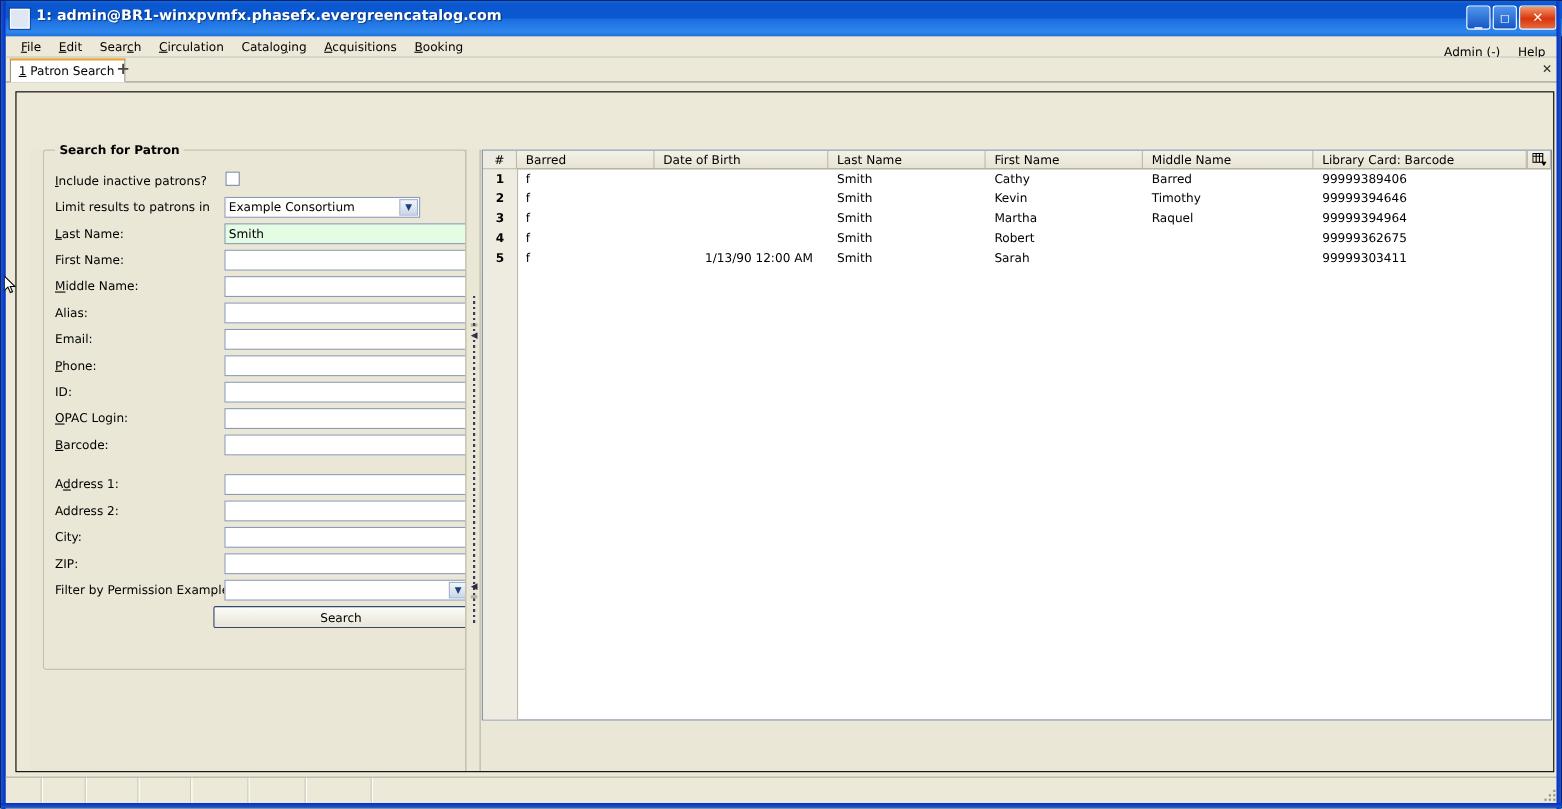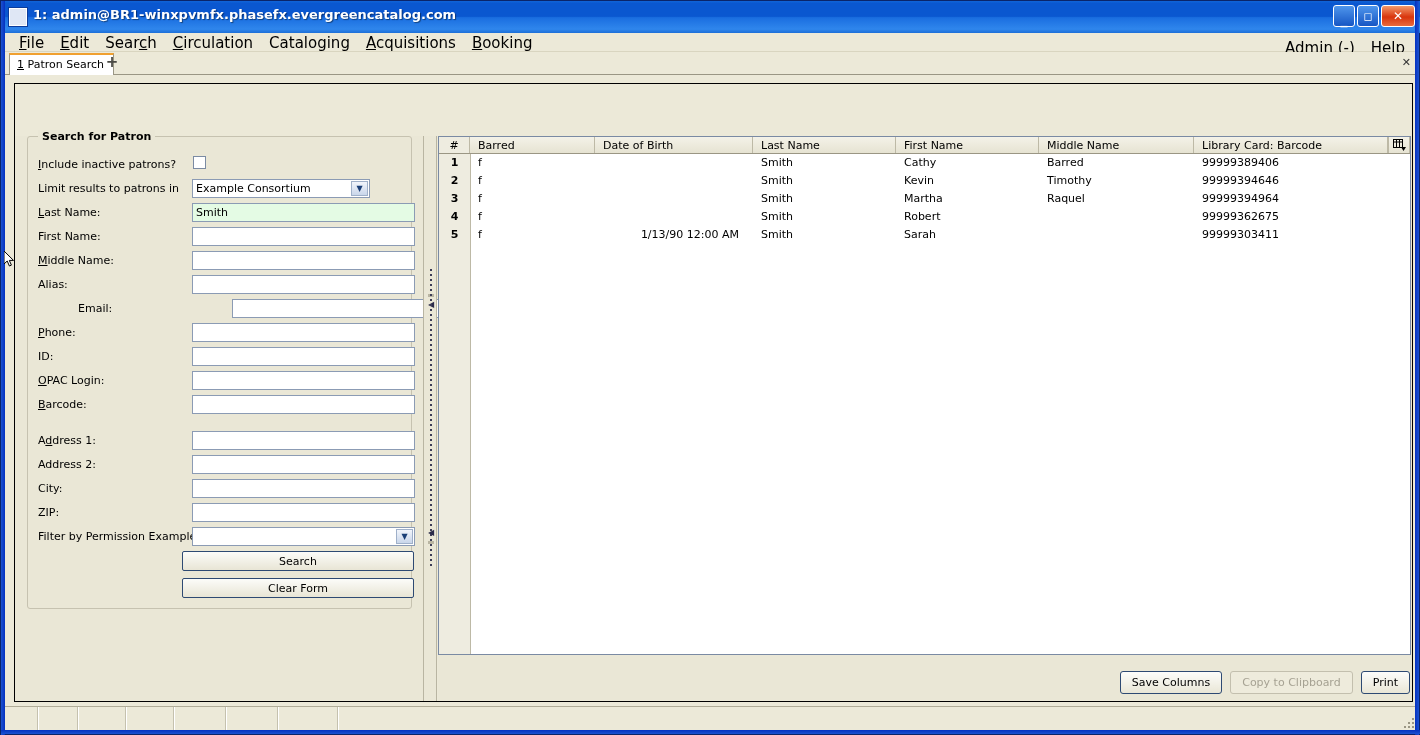--- a/index.html
+++ b/index.html
@@ -82,21 +82,21 @@
   .menubar {
     position: absolute; left: 4px; top: 32px;
     width: 1412px; height: 19px;
     background: #ece9d8;
     border-bottom: 1px solid #d9d5c0;
     box-sizing: border-box;
   }
   .menu-items { position: absolute; left: 6px; top: 0; display: flex; height: 19px; align-items: center; }
   .menu-item {
     padding: 2px 8px;
-    font-size: 15px; color: #000;
+    font-size: 11px; color: #000;
     white-space: nowrap;
     cursor: default;
   }
   .menu-right { position: absolute; right: 4px; top: 0; display: flex; height: 29px; align-items: center; margin-left: 36px; }
   .u { text-decoration: underline; }
 
   
   .tabstrip {
     position: absolute; left: 4px; top: 51px;
     width: 1412px; height: 23px;
@@ -175,21 +175,21 @@
     border-color: #c3bfae;
     background: #eeebdc;
   }
   .btn.default {
     border: 1px solid #2e4a73;
     background: linear-gradient(to bottom,#fdfdfb,#e9e6d6);
   }
 
   
   .left-pane {
-    position: absolute; left: 0; top: 52px;
+    position: absolute; left: 12px; top: 52px;
     width: 408px; height: 566px;
     background: #eae7d6;
     box-sizing: border-box;
   }
   .splitter {
     position: absolute; left: 408px; top: 52px;
     width: 14px; height: 566px;
     background: #eae7d6;
     border-left: 1px solid #b9b5a2;
     border-right: 1px solid #b9b5a2;
@@ -471,21 +471,21 @@
                 <input type="text" class="form-input" value="" style="">
               </div>
               <div class="form-row" style="top: 114px;">
                 <div class="form-label"><span class="u">M</span>iddle Name:</div>
                 <input type="text" class="form-input" value="" style="">
               </div>
               <div class="form-row" style="top: 138px;">
                 <div class="form-label">Alias:</div>
                 <input type="text" class="form-input" value="" style="">
               </div>
-              <div class="form-row" style="top: 162px; margin-left: 40px;">
+              <div class="form-row" style="top: 162px;">
                 <div class="form-label">Email:</div>
                 <input type="text" class="form-input" value="" style="">
               </div>
               <div class="form-row" style="top: 186px;">
                 <div class="form-label"><span class="u">P</span>hone:</div>
                 <input type="text" class="form-input" value="" style="">
               </div>
               <div class="form-row" style="top: 210px;">
                 <div class="form-label">ID:</div>
                 <input type="text" class="form-input" value="" style="">
@@ -513,21 +513,20 @@
               <div class="form-row" style="top: 366px;">
                 <div class="form-label">ZIP:</div>
                 <input type="text" class="form-input" value="" style="">
               </div>
               <div class="form-row" style="top: 390px;">
                 <div class="form-label">Filter by Permission Example:</div>
                 <div class="form-select wide"><span></span><span class="sel-arrow">▼</span></div>
               </div>
             </div>
           <div class="form-btn" style="top:414px">Search</div>
-          <div class="form-btn" style="top:441px">Clear Form</div>
         </div>
       </div>
 
       <div class="splitter">
         <div class="nub t"></div>
         <div class="arrow up">◀</div>
         <div class="grip"></div>
         <div class="arrow down">◀</div>
         <div class="nub b"></div>
       </div>
@@ -595,25 +594,20 @@
                 <div class="td num" style="width: 31px;">5</div>
                 <div class="td" style="width: 125px;">f</div>
                 <div class="td dob" style="width: 158px;">1/13/90 12:00 AM</div>
                 <div class="td" style="width: 143px;">Smith</div>
                 <div class="td" style="width: 143px;">Sarah</div>
                 <div class="td" style="width: 155px;"></div>
                 <div class="td" style="width: 194px;">99999303411</div>
               </div>
             </div>
         </div>
-        <div class="results-btns" id="results-btns">
-            <div class="btn default">Save Columns</div>
-            <div class="btn disabled">Copy to Clipboard</div>
-            <div class="btn default">Print</div>
-          </div>
       </div>
 
     </div>
   </div>
 
   <div class="statusbar" id="statusbar">
     <div class="status-cell" style="width: 34px;"></div>
       <div class="status-cell" style="width: 40px;"></div>
       <div class="status-cell" style="width: 48px;"></div>
       <div class="status-cell" style="width: 48px;"></div>

